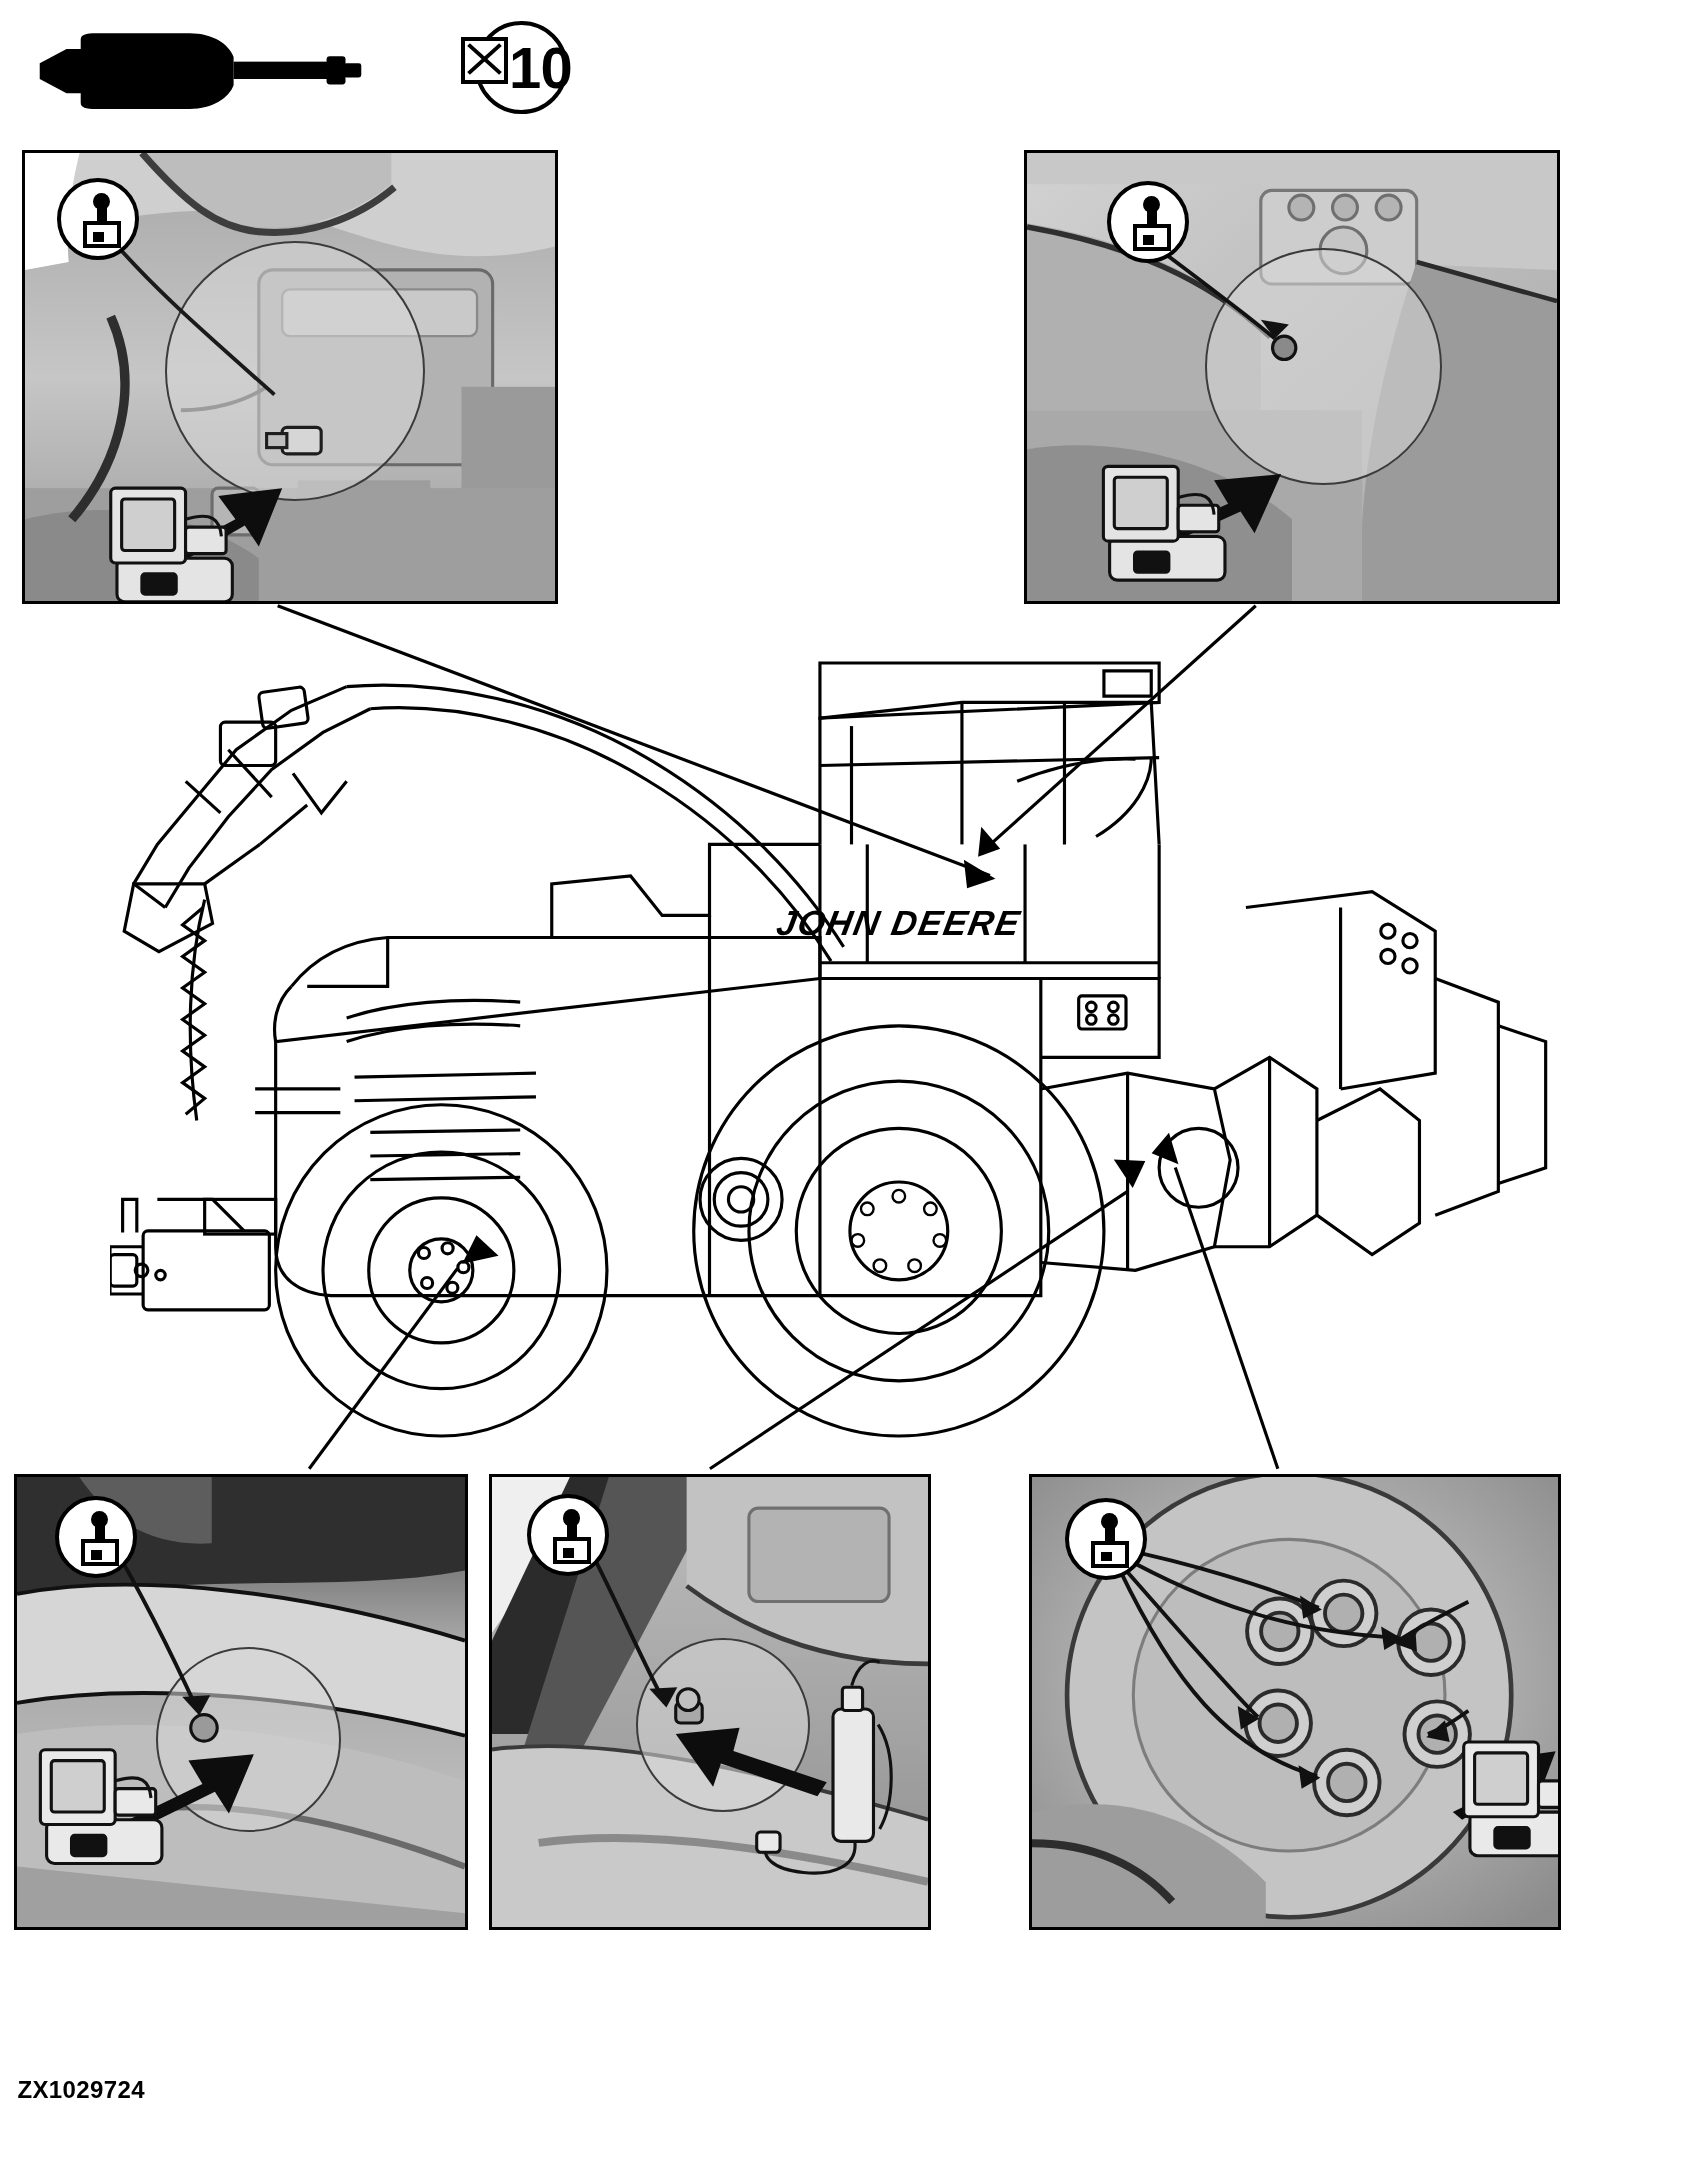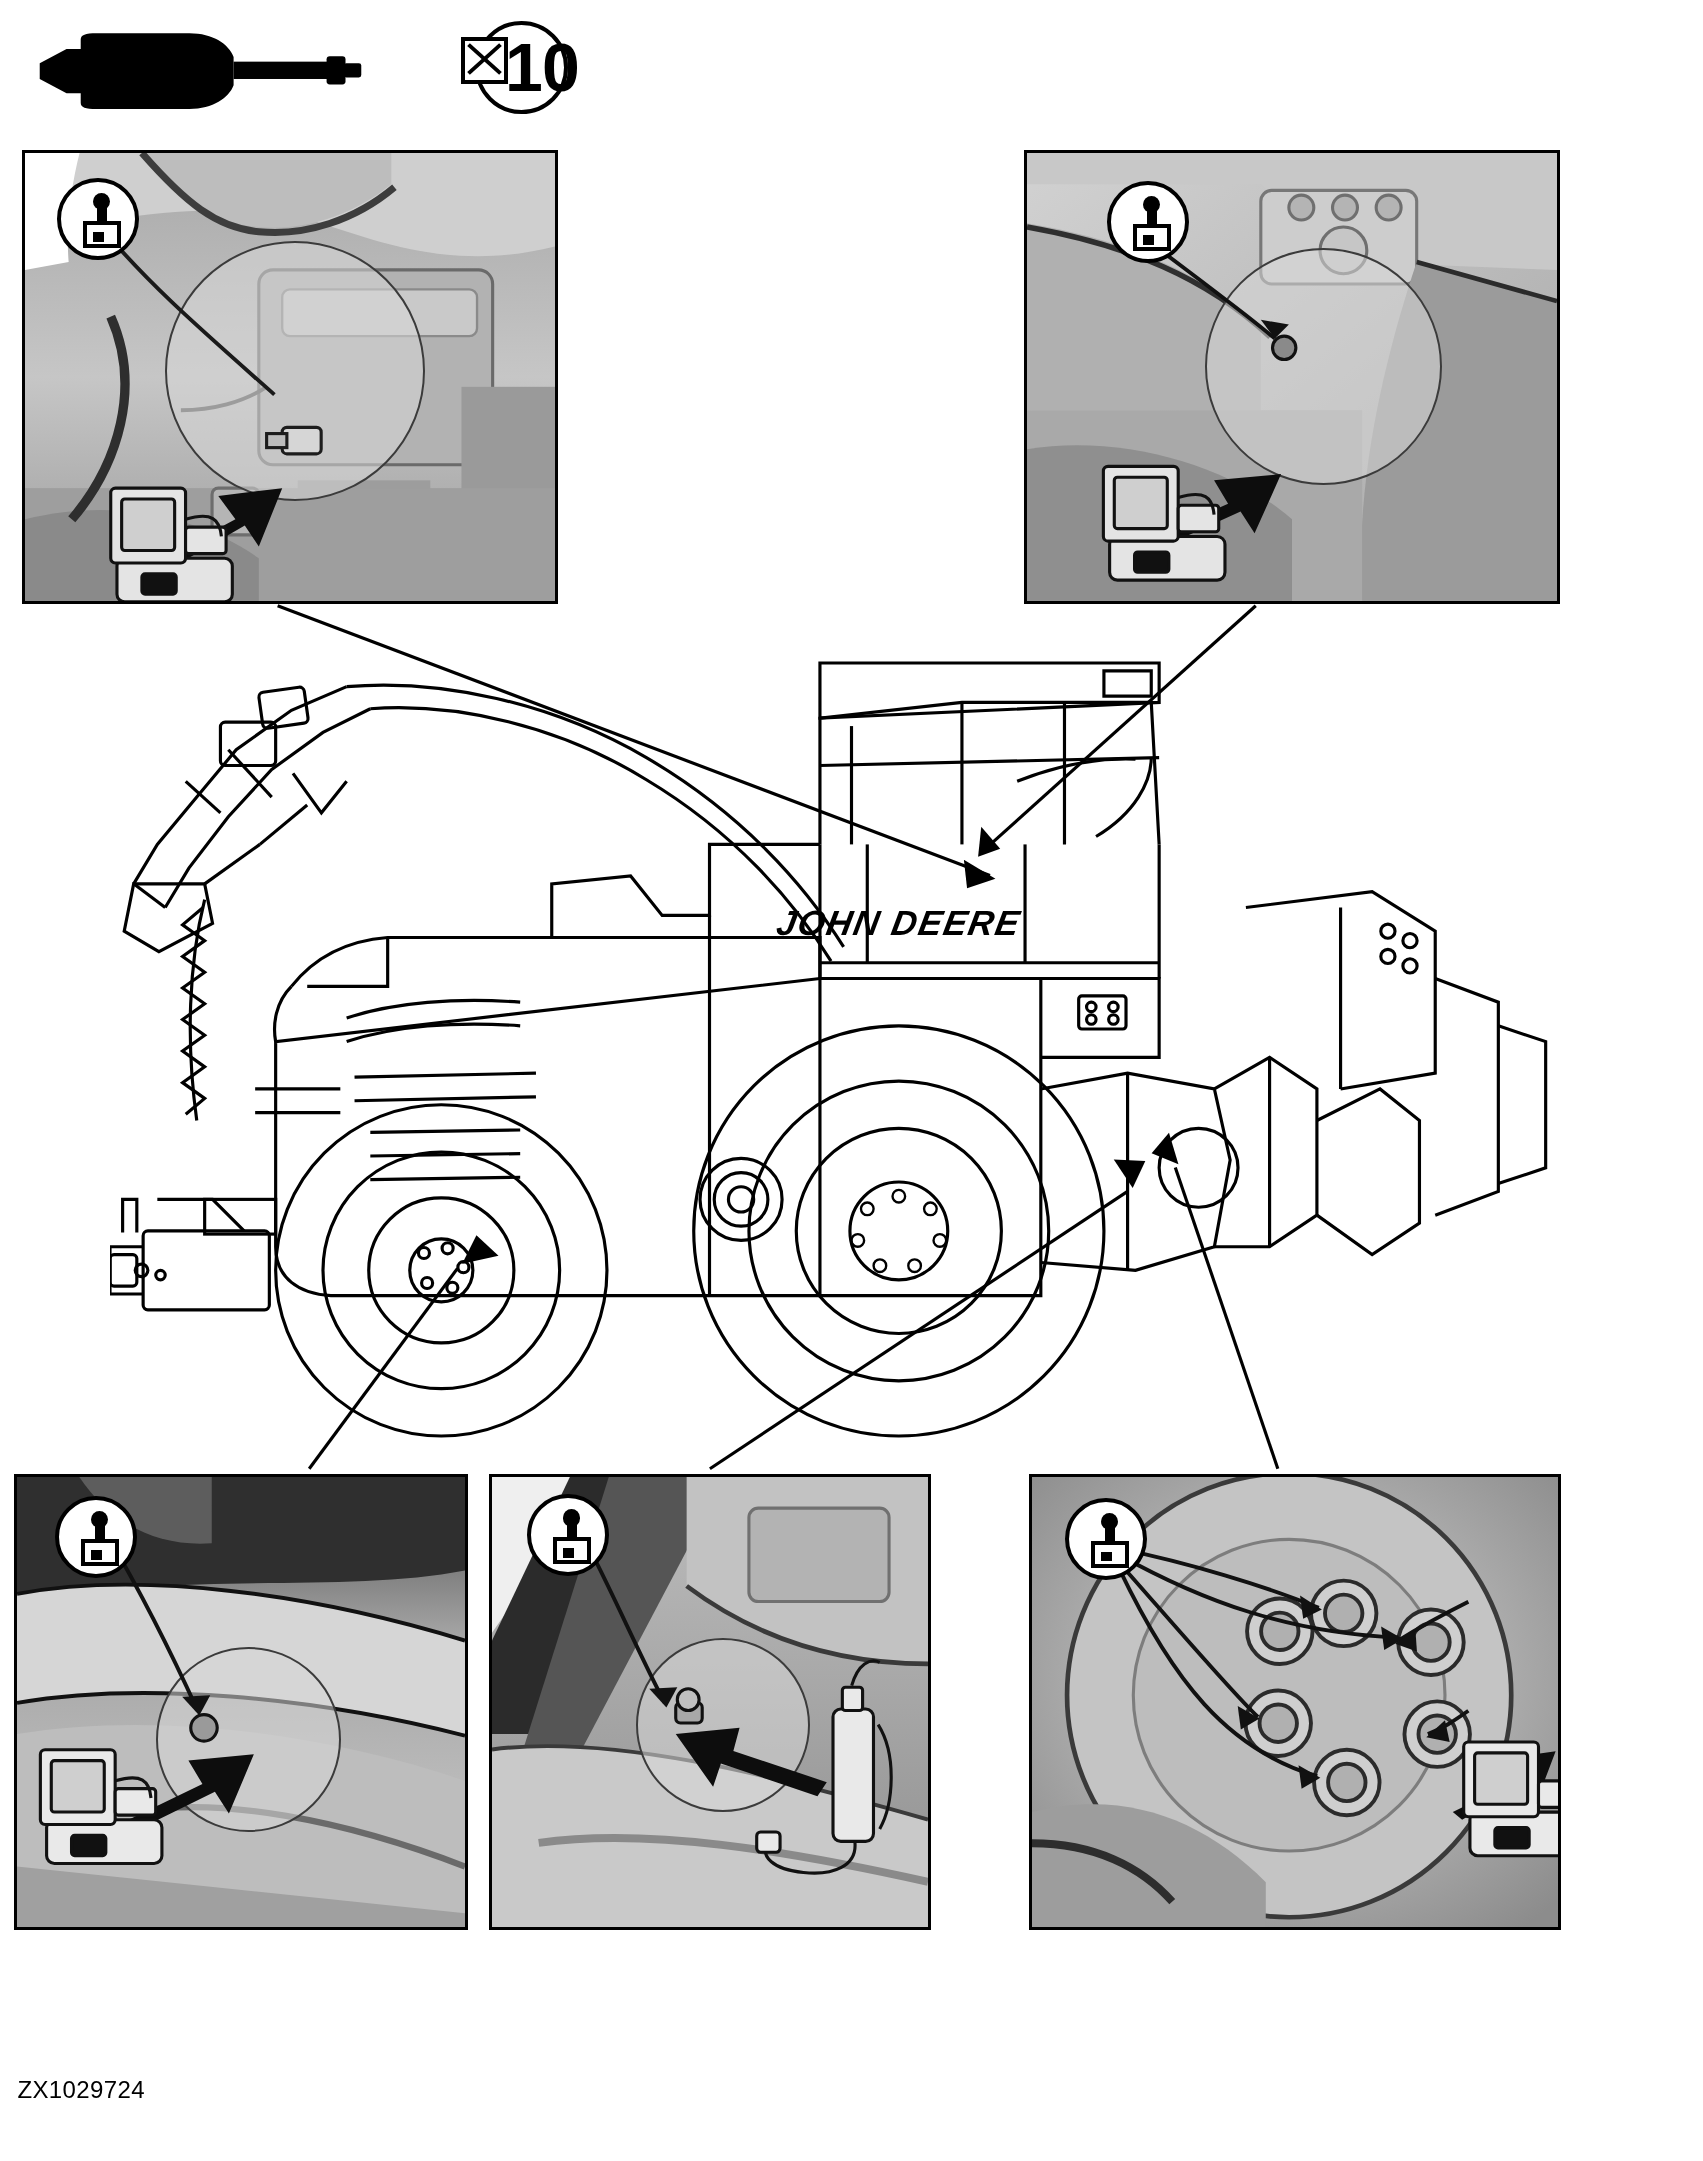--- a/index.html
+++ b/index.html
@@ -78,21 +78,21 @@
   .interval-badge .sq:before { transform: rotate(42deg); }
   .interval-badge .sq:after  { transform: rotate(-42deg); }
   .interval-badge .num {
     position: absolute;
     left: 44px;
     top: 16px;
     width: 71px;
     height: 71px;
     line-height: 71px;
     text-align: center;
-    font-size: 68px;
+    font-size: 58px;
     font-weight: bold;
     color: #000;
     letter-spacing: -0.8px;
   }
 
   
   .panel {
     position: absolute;
     border: 3.2px solid #000;
     box-sizing: border-box;
@@ -193,21 +193,21 @@
     color: #000;
     transform: skewX(-10deg);
   }
 
   
   .figure-code {
     position: absolute;
     left: 17.4px;
     top: 2076px;
     font-size: 24px;
-    font-weight: normal;
+    font-weight: bold;
     color: #000;
     letter-spacing: 0.4px;
   }
 </style>
 </head>
 <body>
 
 <div class="page">
 
   <div class="header">

